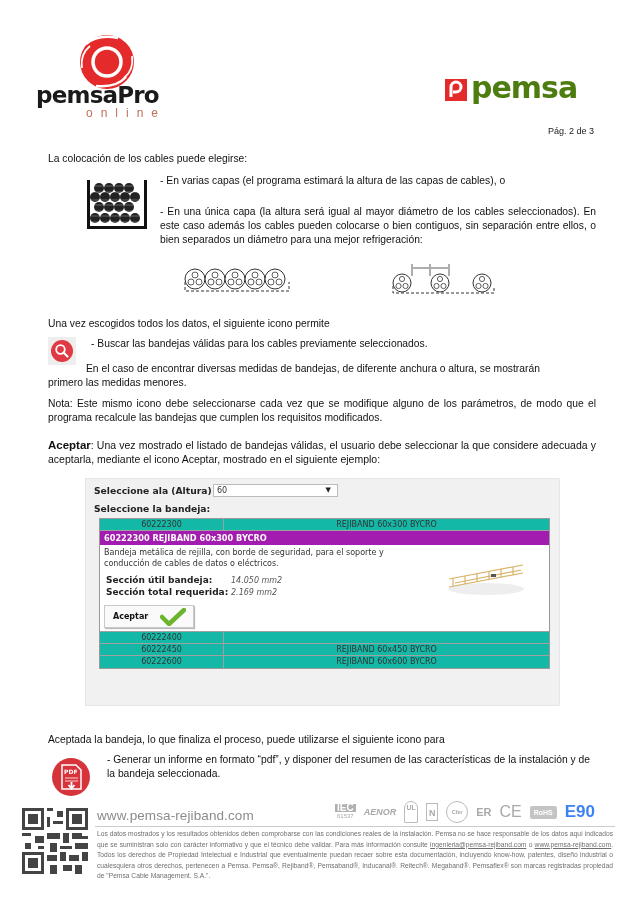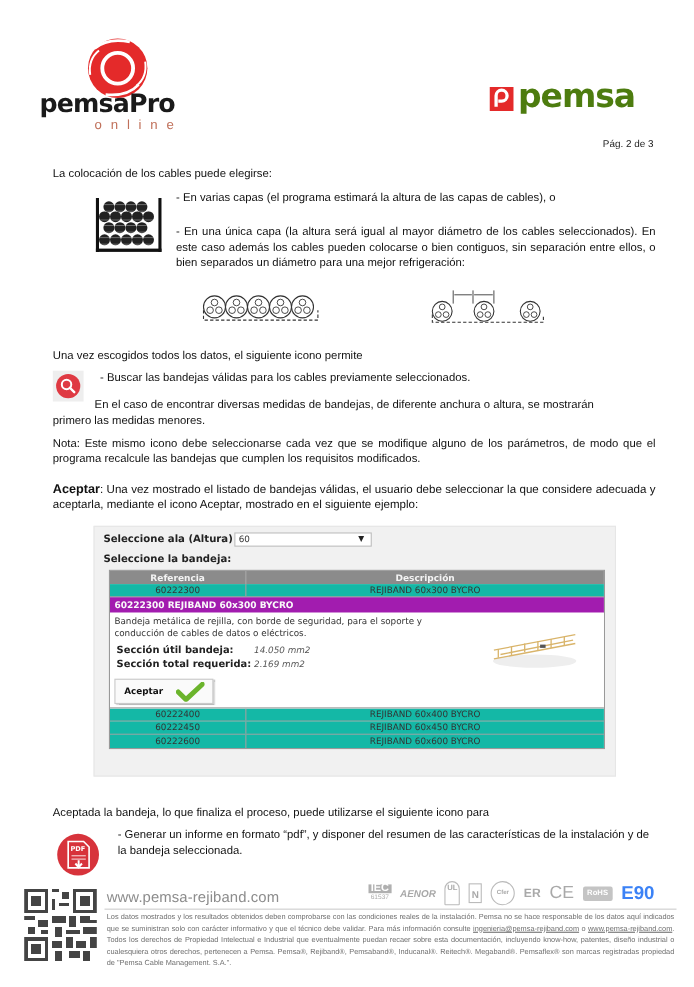--- a/index.html
+++ b/index.html
@@ -191,24 +191,20 @@
 
 <div class="abs ui">
   <div class="abs ui-label" style="left:8px; top:6px;">Seleccione ala (Altura)</div>
   <div class="abs ui-select">
     <span>60</span>
     <span class="arrow">▼</span>
   </div>
   <div class="abs ui-label" style="left:8px; top:24px;">Seleccione la bandeja:</div>
 
   <div class="abs ui-table">
-    <div class="t-head">
-      <div class="c1" style="border-right:1px solid #a8a8a8;">Referencia</div>
-      <div class="c2">Descripción</div>
-    </div>
     <div class="t-row">
       <div class="c1">60222300</div>
       <div class="c2">REJIBAND 60x300 BYCRO</div>
     </div>
     <div class="t-selected-head">60222300 REJIBAND 60x300 BYCRO</div>
     <div class="t-detail">
       <div class="abs t-desc">Bandeja metálica de rejilla, con borde de seguridad, para el soporte y conducción de cables de datos o eléctricos.</div>
       <div class="abs t-kv" style="left:6px; top:30px;">
         <span class="k">Sección útil bandeja:</span><span class="v">14.050 mm2</span>
       </div>
@@ -232,21 +228,20 @@
             <line x1="32" y1="16" x2="32" y2="24"></line>
           <line x1="44" y1="14" x2="44" y2="22"></line>
             <line x1="56" y1="12" x2="56" y2="20"></line>
             <line x1="68" y1="10" x2="68" y2="18"></line>
         </g>
         <rect x="46" y="17" width="5" height="3" fill="#555"></rect>
       </svg>
     </div>
     <div class="t-row">
       <div class="c1">60222400</div>
-      <div class="c2">REJIBAND 60x400 BYCRO</div>
     </div>
     <div class="t-row">
       <div class="c1">60222450</div>
       <div class="c2">REJIBAND 60x450 BYCRO</div>
     </div>
     <div class="t-row" style="border-bottom:none;">
       <div class="c1">60222600</div>
       <div class="c2">REJIBAND 60x600 BYCRO</div>
     </div>
   </div>

